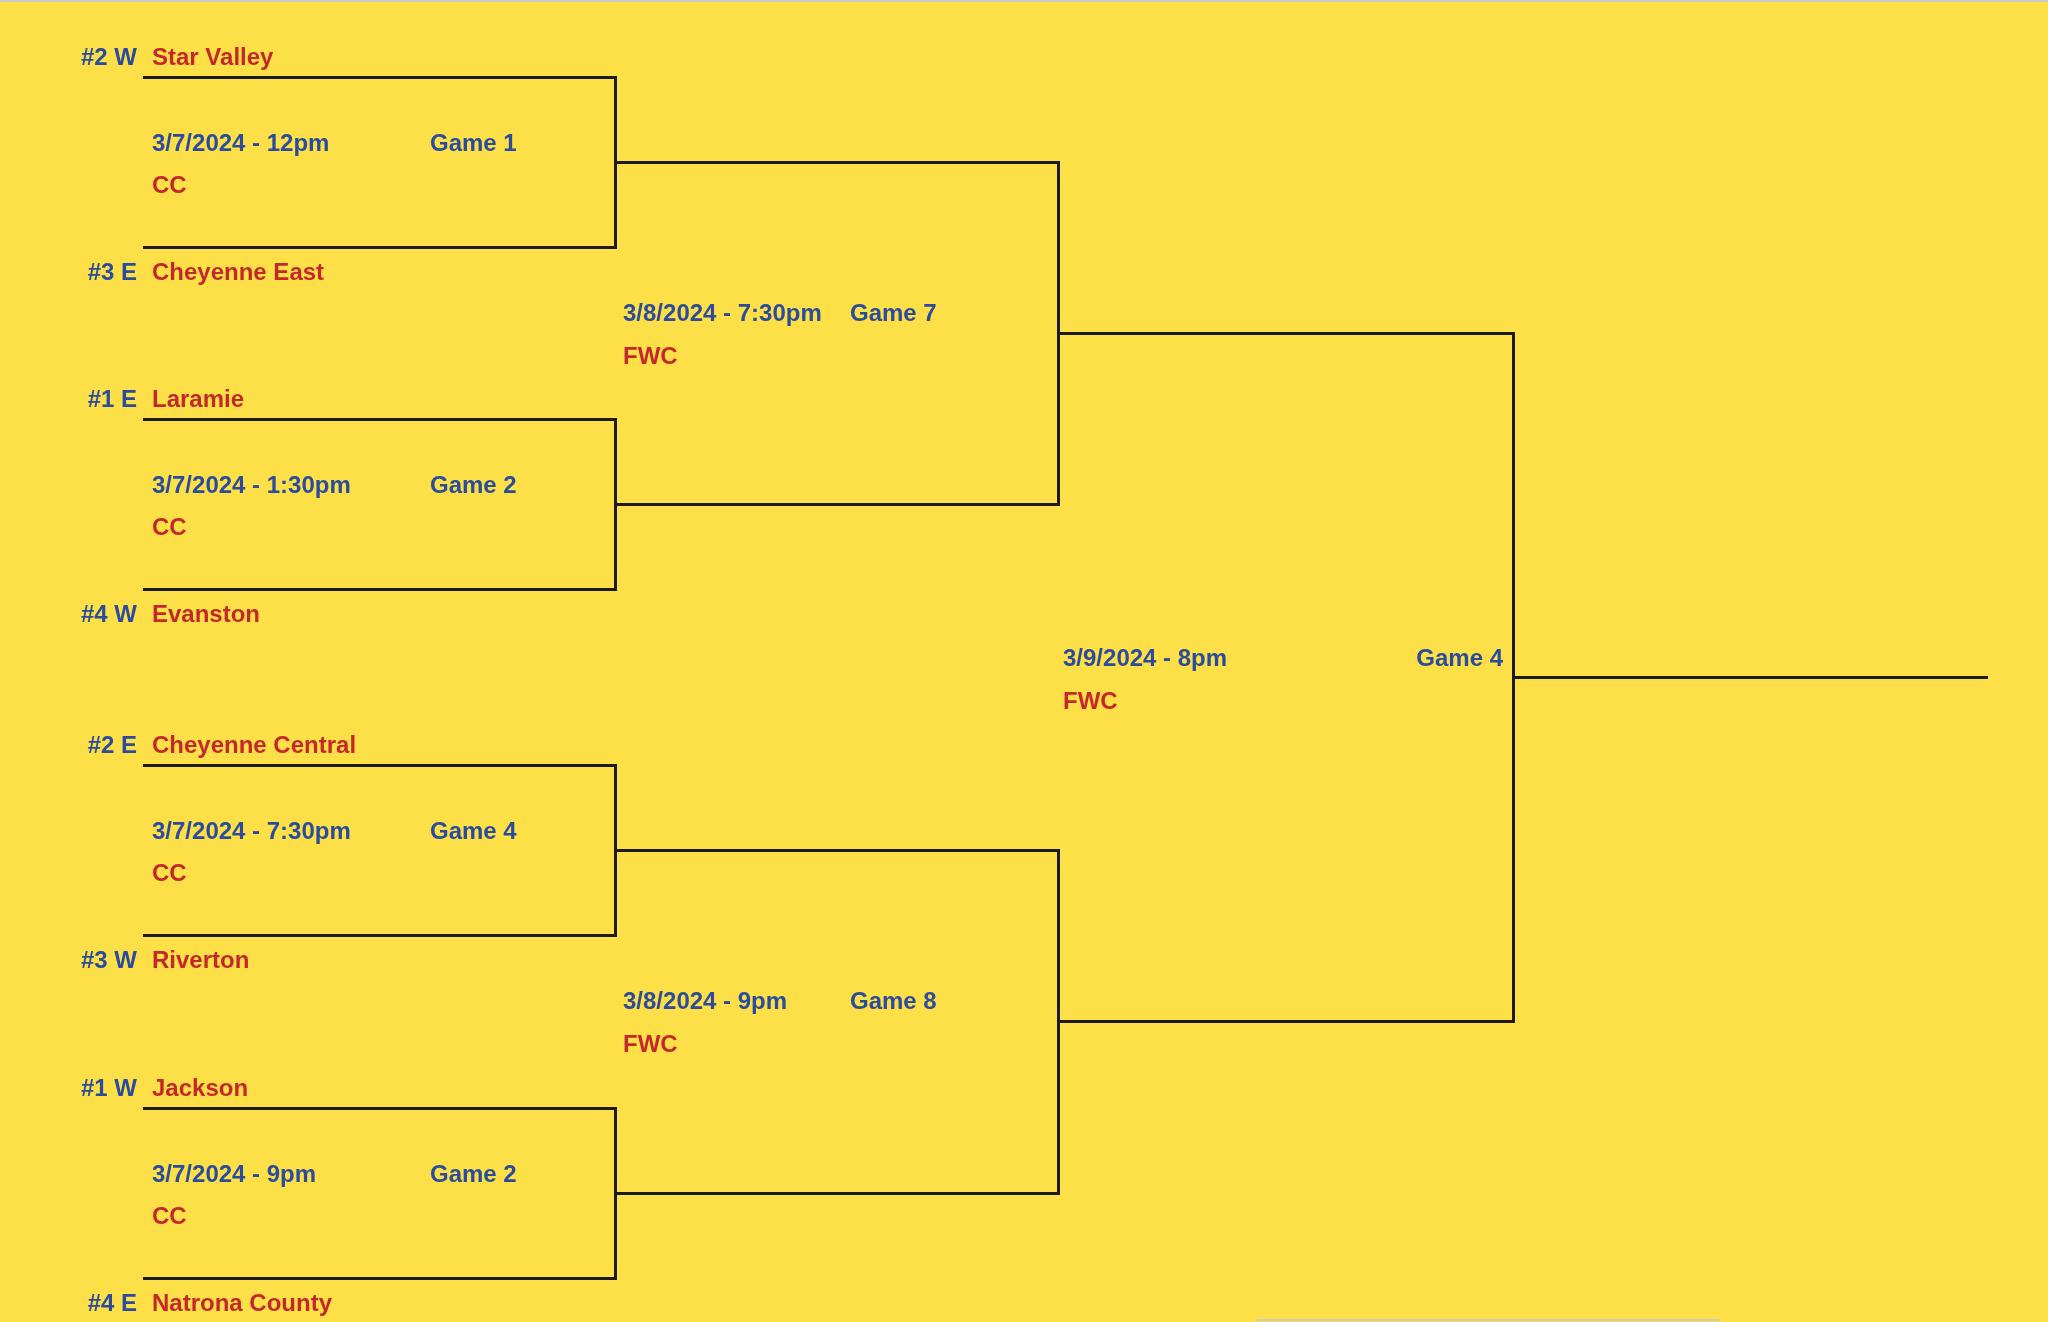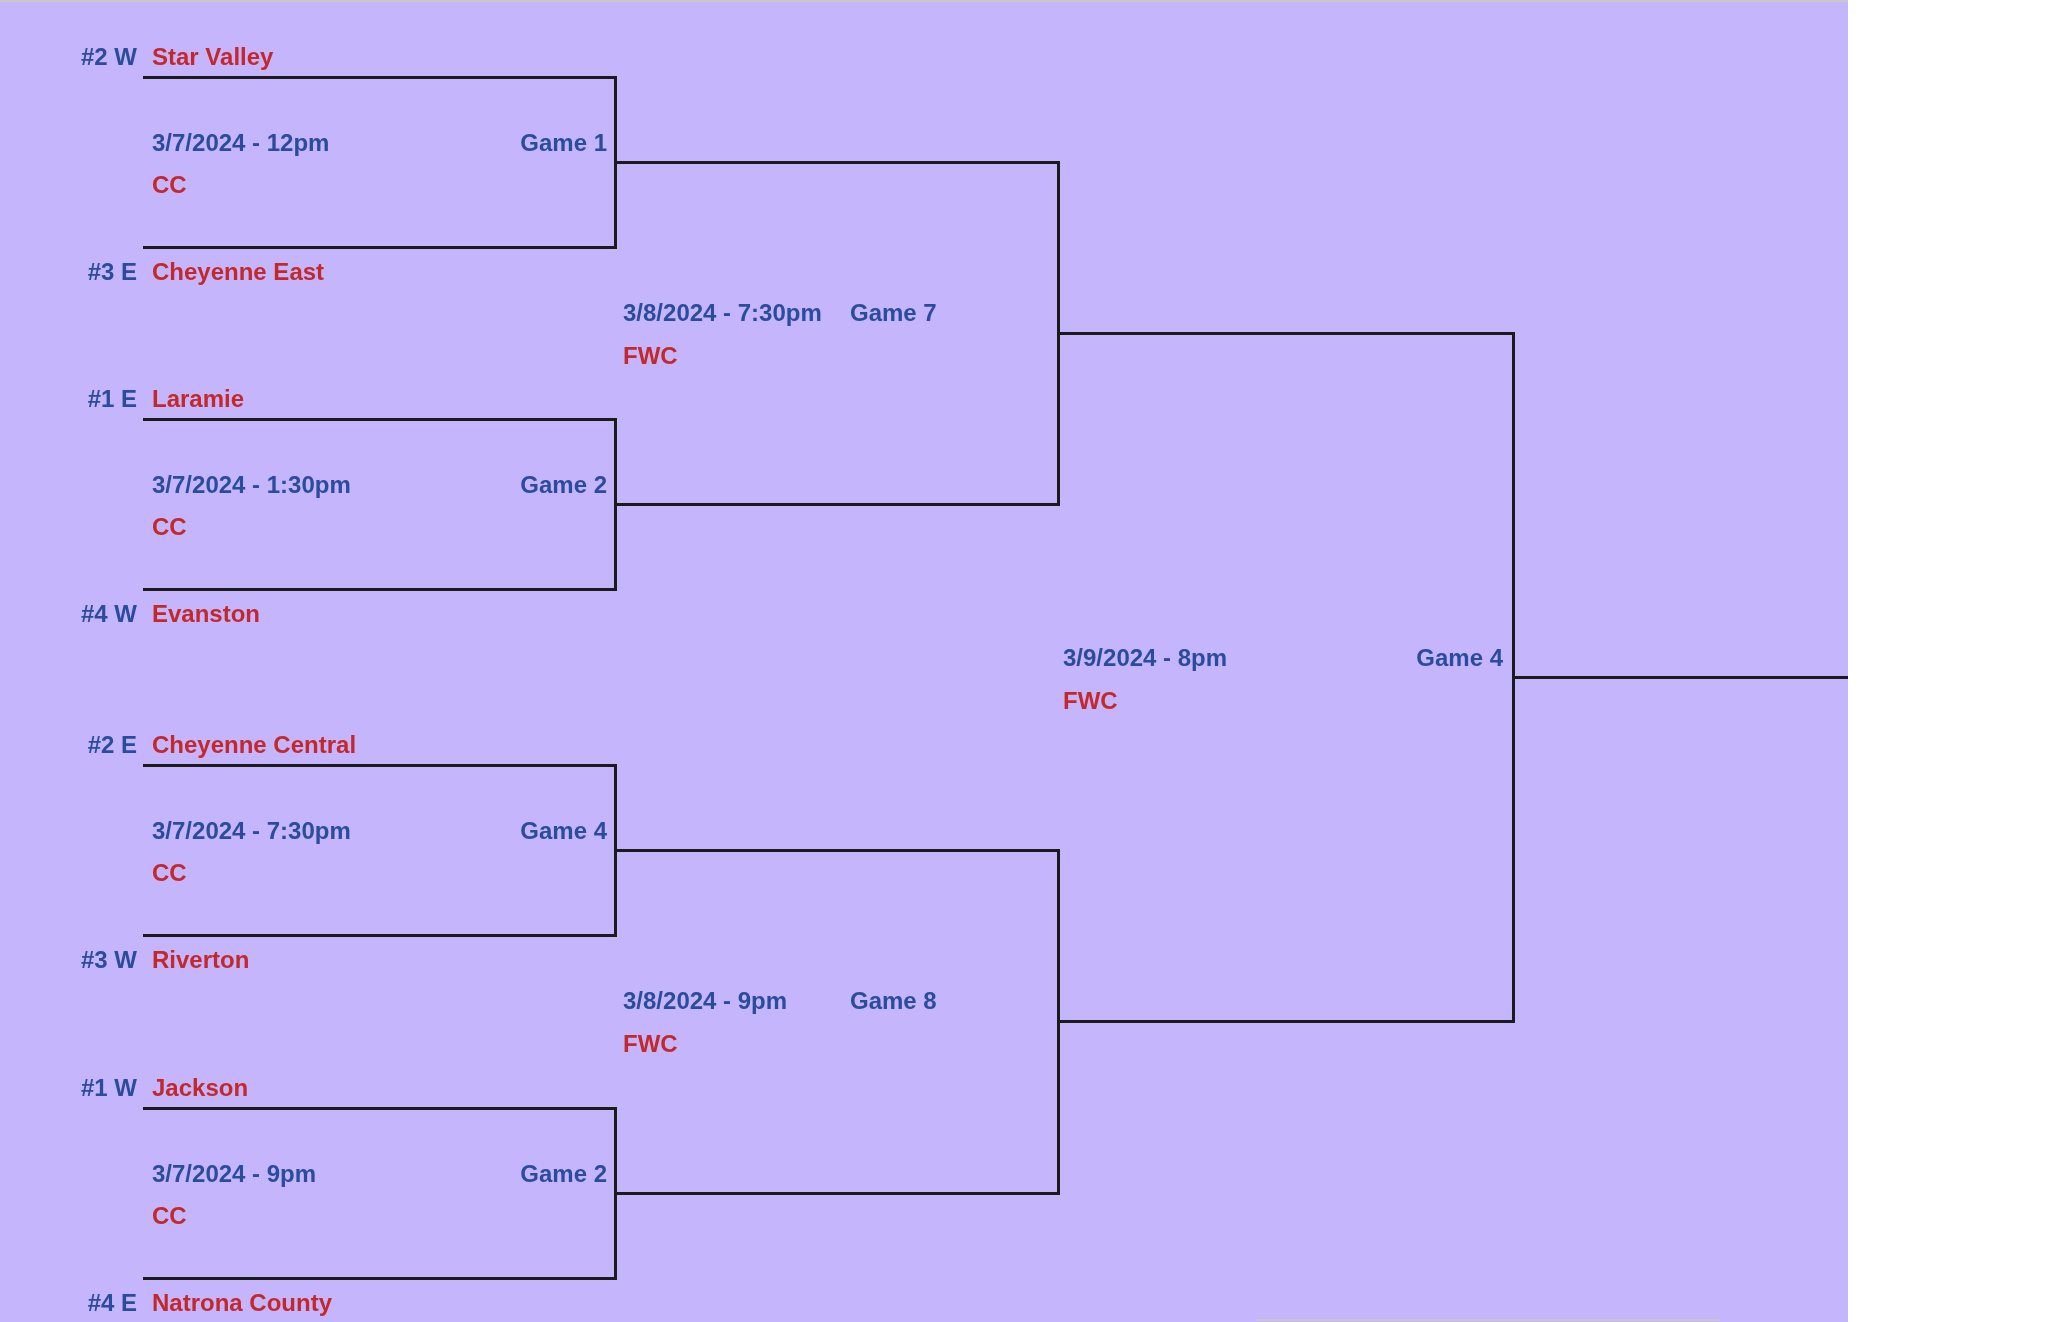--- a/index.html
+++ b/index.html
@@ -1,30 +1,30 @@
 <!DOCTYPE html>
 <html><head>
 <meta charset="utf-8">
 <style>
   html,body { margin:0; padding:0; background:#ffffff; }
   #bracket {
-    position:relative; width:1848px; height:1322px; background:#c4b5fd;
+    position:relative; width:2048px; height:1322px; background:#fde047;
     font-family:"Liberation Sans", sans-serif; font-weight:bold; font-size:24px;
     overflow:hidden;
   }
   .ln   { position:absolute; background:var(--line,#1b1b1b); }
   .rule { position:absolute; background:var(--rule,#c9c9c9); }
   .t    { position:absolute; white-space:nowrap; transform:translateY(-50%); line-height:1; }
   .blue { color:var(--blue,#2B4C9C); }
   .red  { color:var(--red,#C3282B); }
   .seed { left:40px; width:97px; text-align:right; }
   .team { left:152px; }
   .dt1  { left:152px; }
   .ven1 { left:152px; }
-  .gl1  { left:430px; width:177px; text-align:right; }
+  .gl1  { left:430px; width:177px; text-align:left; }
   .dt2  { left:623px; }
   .ven2 { left:623px; }
   .gl2  { left:850px; width:200px; text-align:left; }
   .dt3  { left:1063px; }
   .ven3 { left:1063px; }
   .gl3  { left:1303px; width:200px; text-align:right; }
 </style>
 </head>
 <body>
 

